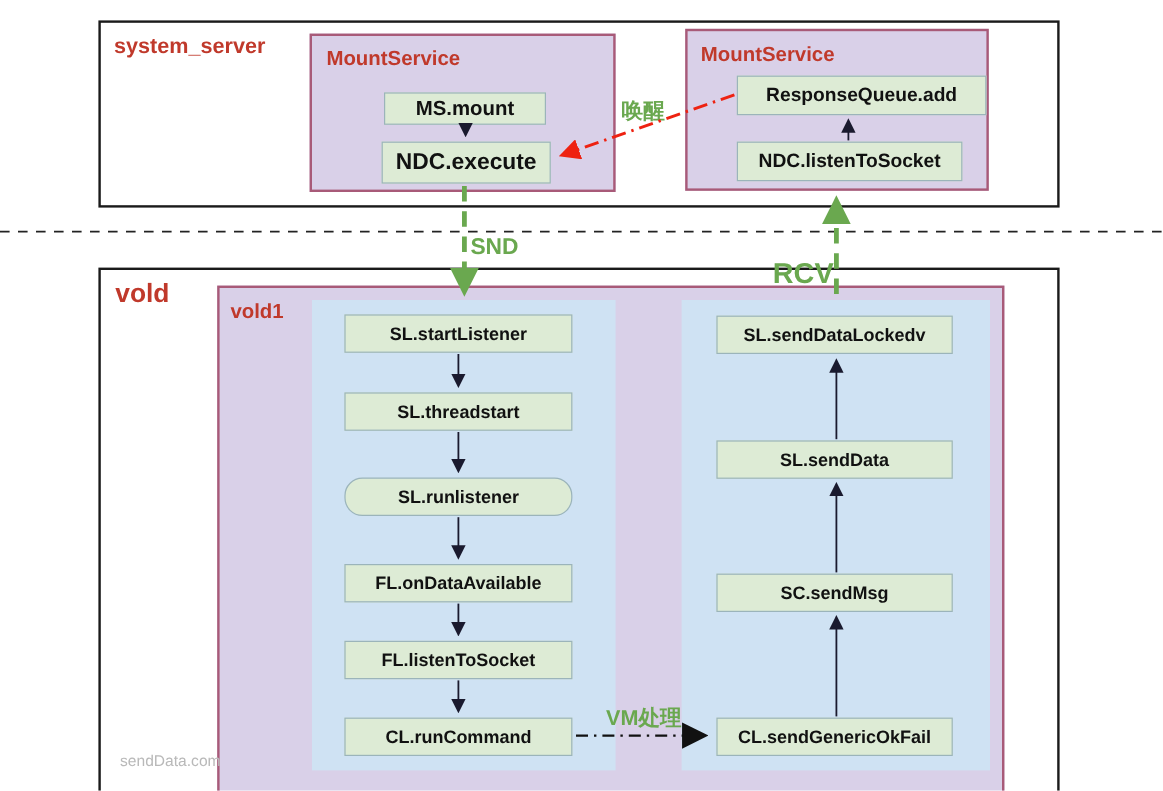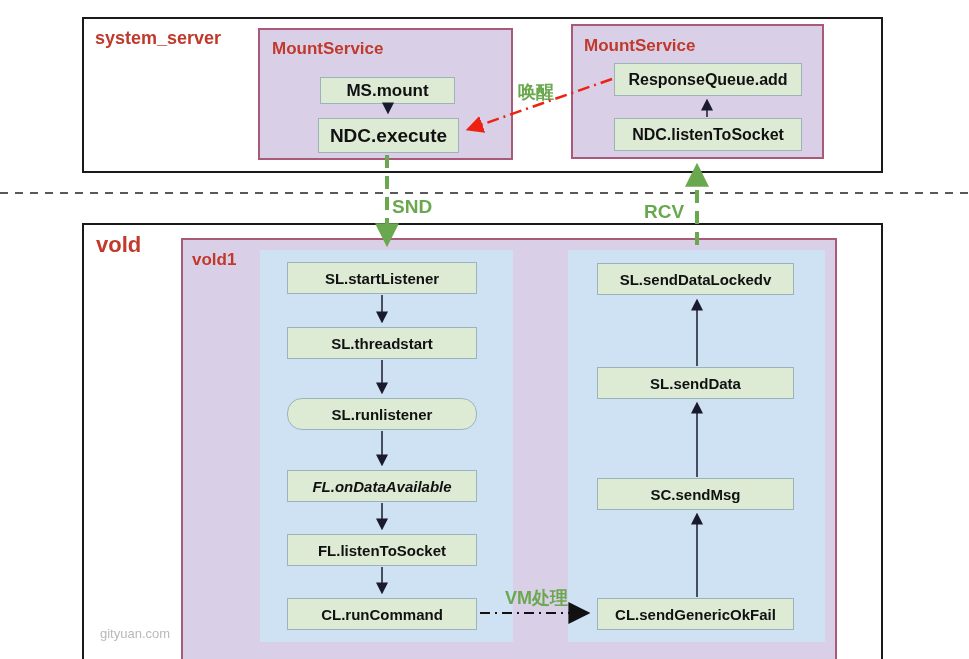--- a/index.html
+++ b/index.html
@@ -29,50 +29,50 @@
   <div class="abs proc-box" style="left:82px;top:17px;width:801px;height:156px;"></div>
   <div class="abs sec-label" style="left:95px;top:28px;font-size:18px;text-align:right;">system_server</div>
 
   <div class="abs purple-box" style="left:258px;top:28px;width:255px;height:132px;"></div>
   <div class="abs sec-label" style="left:272px;top:39px;">MountService</div>
   <div class="abs node" style="left:320px;top:77px;width:135px;height:27px;font-size:17px;">MS.mount</div>
   <div class="abs node" style="left:318px;top:118px;width:141px;height:35px;font-size:19px;">NDC.execute</div>
 
   <div class="abs purple-box" style="left:571px;top:24px;width:253px;height:135px;"></div>
   <div class="abs sec-label" style="left:584px;top:36px;">MountService</div>
-  <div class="abs node" style="left:614px;top:63px;width:188px;height:33px;font-size:16px;">ResponseQueue.add</div>
+  <div class="abs node" style="left:614px;top:63px;width:208px;height:33px;font-size:16px;">ResponseQueue.add</div>
   <div class="abs node" style="left:614px;top:118px;width:188px;height:33px;font-size:16px;">NDC.listenToSocket</div>
 
   <div class="abs proc-box" style="left:82px;top:223px;width:801px;height:450px;"></div>
   <div class="abs sec-label" style="left:96px;top:232px;font-size:22px;">vold</div>
 
   <div class="abs purple-box" style="left:181px;top:238px;width:656px;height:430px;"></div>
   <div class="abs sec-label" style="left:192px;top:250px;">vold1</div>
 
   <div class="abs blue-panel" style="left:260px;top:250px;width:253px;height:392px;"></div>
   <div class="abs blue-panel" style="left:568px;top:250px;width:257px;height:392px;"></div>
 
   <div class="abs node" style="left:287px;top:262px;width:190px;height:32px;">SL.startListener</div>
   <div class="abs node" style="left:287px;top:327px;width:190px;height:32px;">SL.threadstart</div>
   <div class="abs node" style="left:287px;top:398px;width:190px;height:32px;border-radius:15px;">SL.runlistener</div>
-  <div class="abs node" style="left:287px;top:470px;width:190px;height:32px;font-style:italic;">FL.onDataAvailable</div>
+  <div class="abs node" style="left:287px;top:470px;width:190px;height:32px;">FL.onDataAvailable</div>
   <div class="abs node" style="left:287px;top:534px;width:190px;height:32px;">FL.listenToSocket</div>
   <div class="abs node" style="left:287px;top:598px;width:190px;height:32px;">CL.runCommand</div>
 
   <div class="abs node" style="left:597px;top:263px;width:197px;height:32px;">SL.sendDataLockedv</div>
   <div class="abs node" style="left:597px;top:367px;width:197px;height:32px;">SL.sendData</div>
   <div class="abs node" style="left:597px;top:478px;width:197px;height:32px;">SC.sendMsg</div>
   <div class="abs node" style="left:597px;top:598px;width:197px;height:32px;">CL.sendGenericOkFail</div>
 
   <div class="abs green-label" style="left:518px;top:80px;">唤醒</div>
   <div class="abs green-label" style="left:392px;top:196px;font-size:19px;">SND</div>
-  <div class="abs green-label" style="left:644px;top:201px;font-size:19px;">RCV</div>
+  <div class="abs green-label" style="left:644px;top:215px;font-size:24px;">RCV</div>
   <div class="abs green-label" style="left:505px;top:586px;">VM处理</div>
 
-  <div class="abs watermark" style="left:100px;top:626px;">gityuan.com</div>
+  <div class="abs watermark" style="left:100px;top:626px;">sendData.com</div>
 
   <svg class="overlay" width="969" height="659" viewBox="0 0 969 659">
     <defs>
       <marker id="mBlack" viewBox="0 0 10 10" refX="8" refY="5" markerWidth="8" markerHeight="8" orient="auto-start-reverse">
         <path d="M0,0 L10,5 L0,10 z" fill="#1a1a2e"></path>
       </marker>
       <marker id="mBlackBig" viewBox="0 0 10 10" refX="8" refY="5" markerWidth="11" markerHeight="11" orient="auto-start-reverse">
         <path d="M0,0 L10,5 L0,10 z" fill="#111111"></path>
       </marker>
       <marker id="mGreen" viewBox="0 0 10 10" refX="7" refY="5" markerWidth="6" markerHeight="6" orient="auto-start-reverse">

